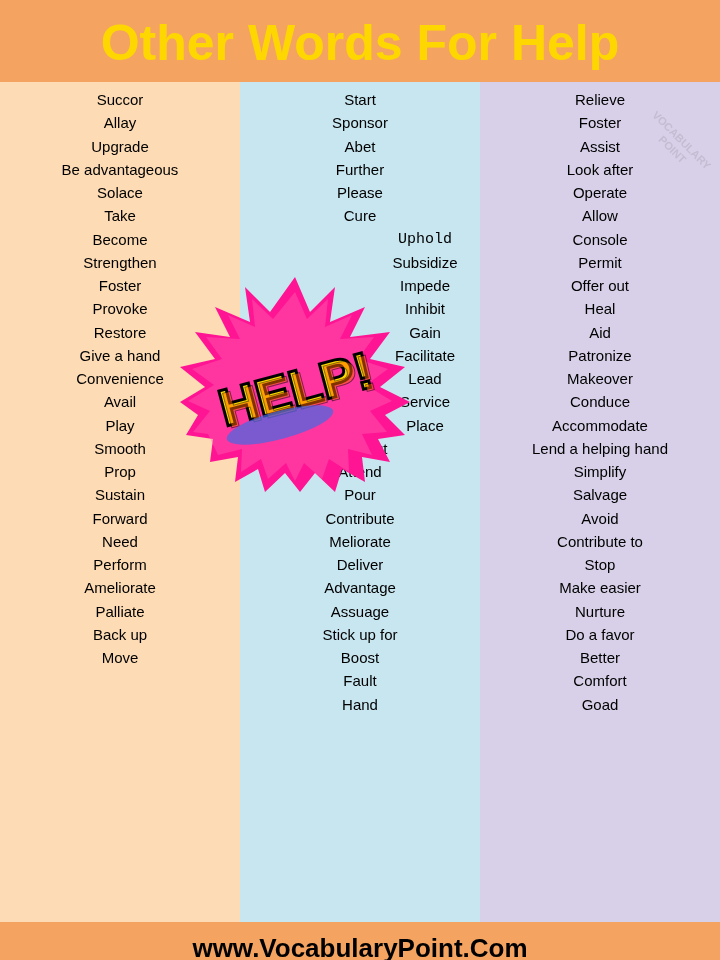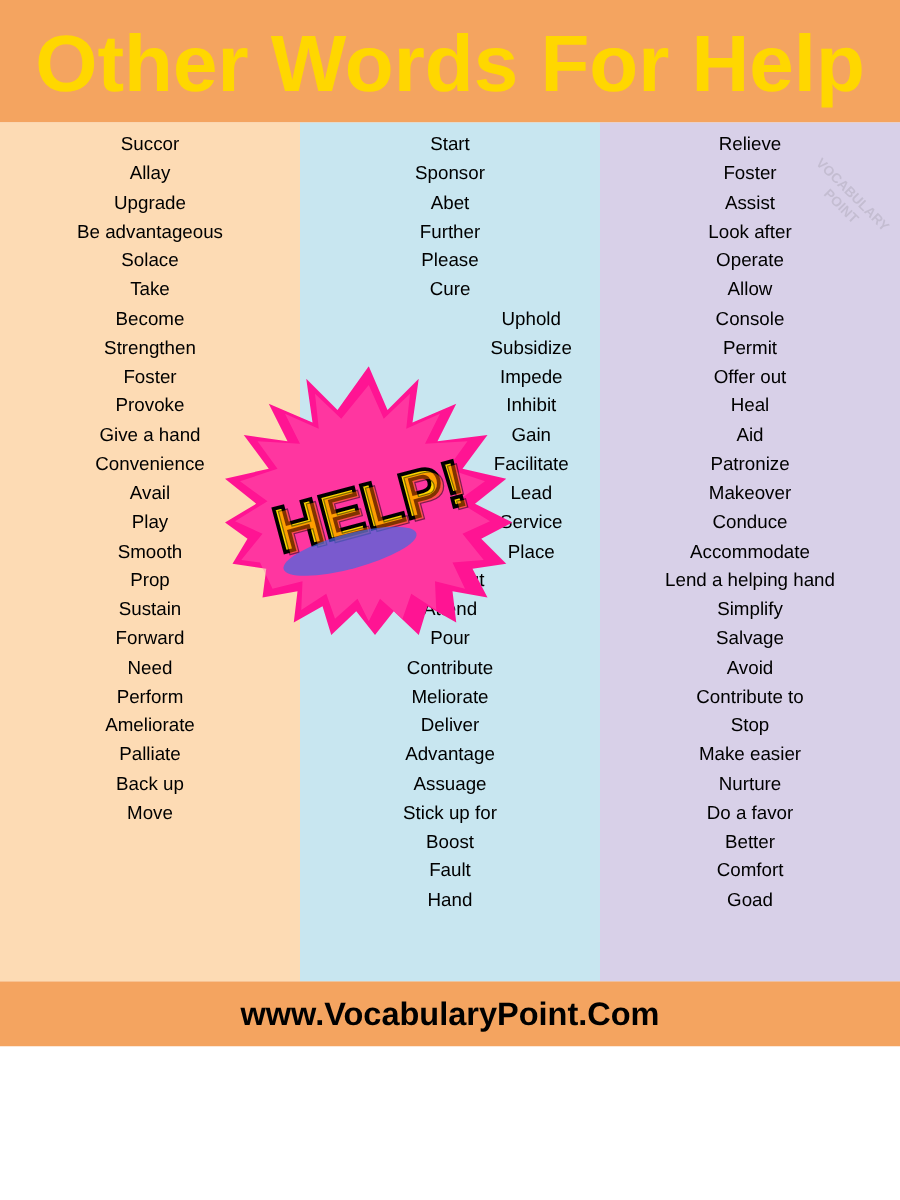--- a/index.html
+++ b/index.html
@@ -11,34 +11,34 @@
       overflow: hidden;
     }
 
     
     #header {
       background: #F4A460;
       text-align: center;
       padding: 14px 10px 10px;
     }
     #header h1 {
-      font-size: 64px;
+      font-size: 50px;
       font-weight: 900;
       color: #000;
       font-family: Arial Black, Arial, sans-serif;
     }
     #header h1 span {
       color: #FFD700;
     }
 
     
     #main {
       display: flex;
       flex-direction: row;
-      height: 687px;
+      height: 840px;
     }
 
     .col {
       flex: 1;
       padding: 6px 2px;
       display: flex;
       flex-direction: column;
       align-items: center;
       font-size: 15px;
       line-height: 1.55;
@@ -102,20 +102,21 @@
   <span>Succor</span>
       <span>Allay</span>
       <span>Upgrade</span>
       <span>Be advantageous</span>
       <span>Solace</span>
       <span>Take</span>
       <span>Become</span>
       <span>Strengthen</span>
       <span>Foster</span>
       <span>Provoke</span>
+      <span>Restore</span>
       <span>Give a hand</span>
       <span>Convenience</span>
       <span>Avail</span>
       <span>Play</span>
       <span>Smooth</span>
       <span>Prop</span>
       <span>Sustain</span>
       <span>Forward</span>
       <span>Need</span>
       <span>Perform</span>
@@ -141,21 +142,21 @@
         <ellipse cx="100" cy="148" rx="55" ry="14" fill="#4169E1" opacity="0.7" transform="rotate(-15, 100, 148)"></ellipse>
       </svg>
     </div>
 
   <span>Start</span>
       <span>Sponsor</span>
       <span>Abet</span>
       <span>Further</span>
       <span>Please</span>
       <span>Cure</span>
-      <span style="padding-left: 130px;">Uphold</span>
+      <span style="padding-left: 130px; font-family: Liberation Mono, monospace;">Uphold</span>
       <span style="padding-left: 130px;">Subsidize</span>
       <span style="padding-left: 130px;">Impede</span>
       <span style="padding-left: 130px;">Inhibit</span>
       <span style="padding-left: 130px;">Gain</span>
       <span style="padding-left: 130px;">Facilitate</span>
       <span style="padding-left: 130px;">Lead</span>
       <span style="padding-left: 130px;">Service</span>
       <span style="padding-left: 130px;">Place</span>
       <span>Dish out</span>
       <span>Attend</span>

